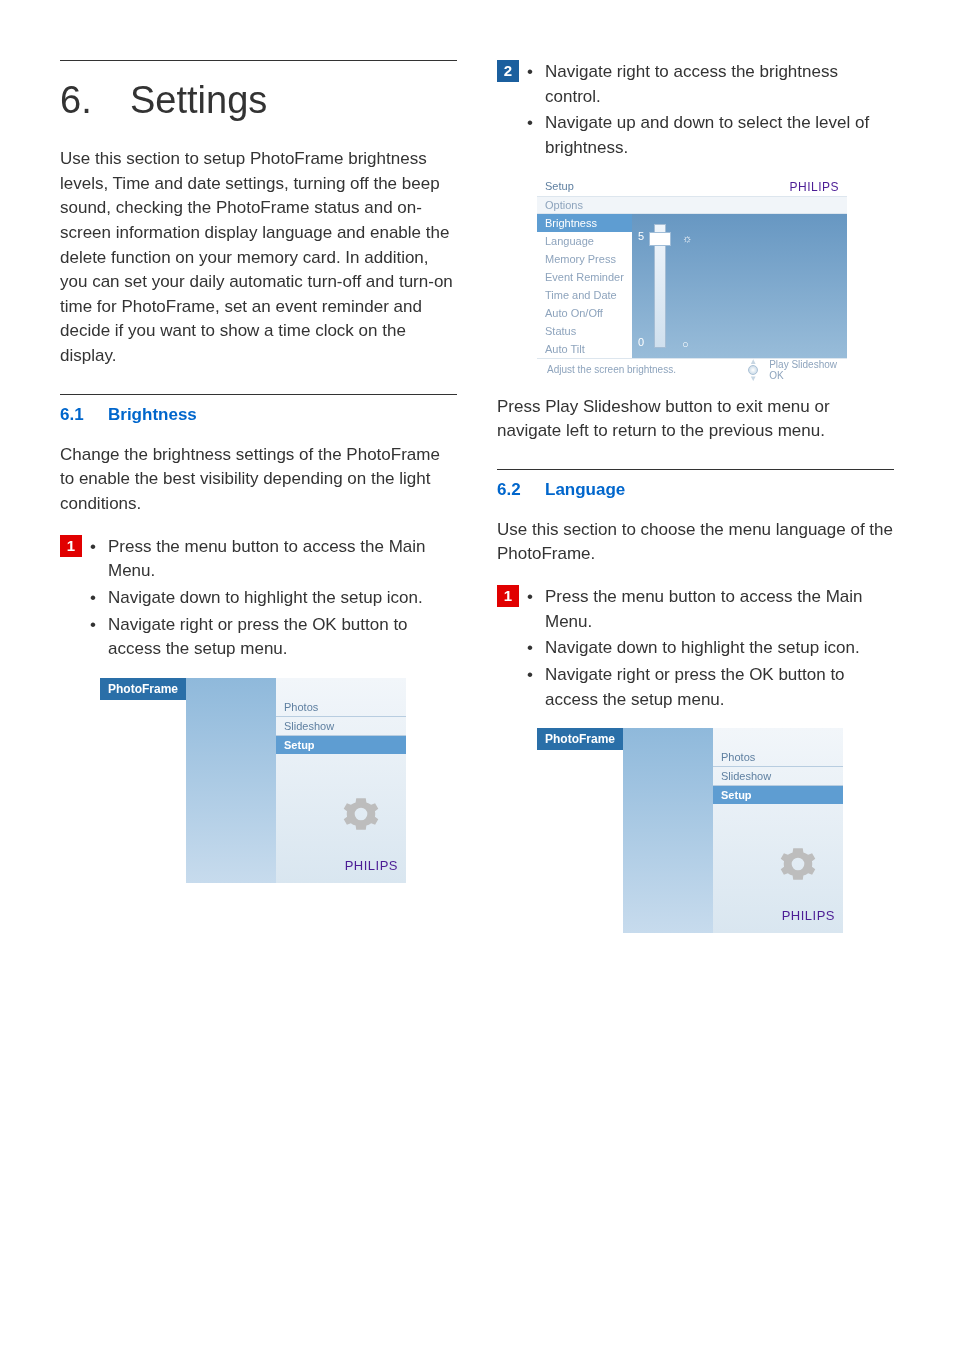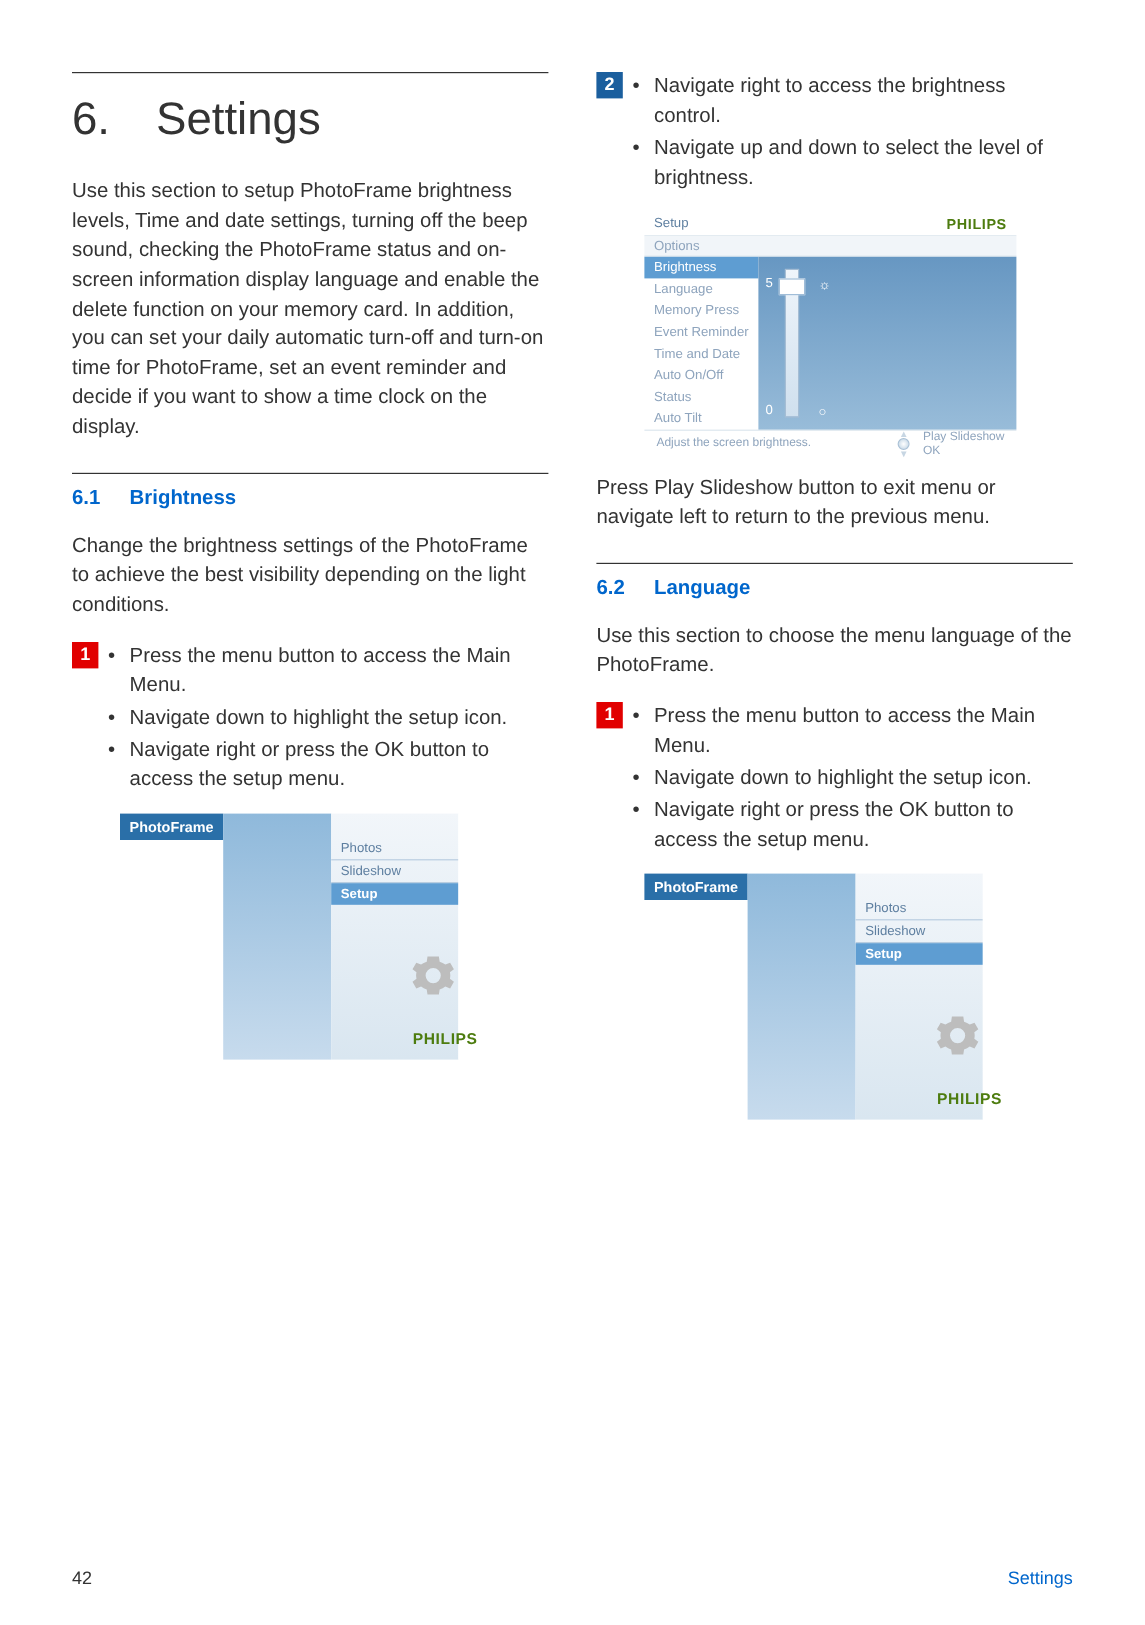--- a/index.html
+++ b/index.html
@@ -22,27 +22,27 @@
   .bullet { display: flex; gap: 6px; font-size: 17px; line-height: 1.45; margin-bottom: 2px; }
   .bullet .dot { flex: 0 0 12px; }
   .bold { font-weight: normal; }
 
   
   .shot { width: 310px; margin: 14px 0 18px 40px; background: #fff; border-radius: 3px; }
   .shot-menu { height: 205px; display: flex; flex-direction: row; position: relative; }
   .shot-top { height: 22px; background: linear-gradient(#2a6fa8, #2a6fa8); color: #fff; font-size: 12px; font-weight: bold; padding: 4px 8px; }
   .shot-body { flex: 1; display: flex; }
   .shot-left { width: 90px; background: linear-gradient(#8fb9db, #c7dbed); }
-  .shot-mid { width: 106px; background: linear-gradient(#f2f6fa, #d9e6f0); font-size: 11px; color: #5e7fa0; padding-top: 20px; }
+  .shot-mid { width: 130px; background: linear-gradient(#f2f6fa, #d9e6f0); font-size: 11px; color: #5e7fa0; padding-top: 20px; }
   .shot-mid .mitem { padding: 3px 8px; border-bottom: 1px solid #b8cde0; }
   .shot-mid .mitem.sel { background: #5e9dd2; color: #fff; font-weight: bold; border: none; }
   .shot-right { flex: 1; background: #fff; position: relative; }
   .gear { position: absolute; right: 30px; bottom: 46px; }
   .gear svg { width: 38px; height: 38px; }
-  .logo { position: absolute; right: 12px; bottom: 10px; color: #4d7c0f; font-weight: 700; font-size: 13px; letter-spacing: 0.5px; }
+  .logo { position: absolute; right: 12px; bottom: 10px; color: #4c1d95; font-weight: 400; font-size: 13px; letter-spacing: 0.5px; }
 
   
   .shot-bright { height: 200px; background: #fff; display: flex; flex-direction: column; font-size: 11px; }
   .sb-row1 { height: 20px; padding: 3px 8px; color: #5e7fa0; border-bottom: 1px solid #dde6ee; display: flex; justify-content: space-between; }
   .sb-row2 { height: 18px; padding: 2px 8px; color: #8ea4bd; background: #f1f5f9; border-bottom: 1px solid #dde6ee; }
   .sb-main { flex: 1; display: flex; }
   .sb-side { width: 95px; }
   .sb-side .sitem { padding: 3px 8px; color: #8ea4bd; }
   .sb-side .sitem.sel { background: #5e9dd2; color: #fff; }
   .sb-slider { flex: 1; background: linear-gradient(#6797c2, #98bcd9); position: relative; }
@@ -69,21 +69,21 @@
       <div class="rule"></div>
       <h1>
         <span class="chapnum">6.</span><span>Settings</span>
       </h1>
       <p class="bodytext">Use this section to setup PhotoFrame brightness levels, Time and date settings, turning off the beep sound, checking the PhotoFrame status and on-screen information display language and enable the delete function on your memory card. In addition, you can set your daily automatic turn-off and turn-on time for PhotoFrame, set an event reminder and decide if you want to show a time clock on the display.</p>
 
       <div class="rule-short"></div>
       <div class="section-head">
         <span class="secnum">6.1</span><span>Brightness</span>
       </div>
-      <p class="bodytext">Change the brightness settings of the PhotoFrame to achieve the best visibility depending on the light conditions.</p>
+      <p class="bodytext">Change the brightness settings of the PhotoFrame to enable the best visibility depending on the light conditions.</p>
 
       <div class="step-block">
         <div class="step-num n1">1</div>
         <div class="step-items">
           <div class="bullet">
             <span class="dot">•</span>
             <span><span>Press the </span><span class="bold">menu</span><span> button to access the Main Menu.</span></span>
           </div>
           <div class="bullet">
             <span class="dot">•</span>
@@ -218,17 +218,13 @@
                 </svg>
             </div>
             <div class="logo">PHILIPS</div>
           </div>
         </div>
       </div>
 
     </div>
   </div>
 
-  <div class="footer">
-    <span class="pg">42</span>
-    <span class="sec">Settings</span>
-  </div>
 </div>
 
 </body></html>

